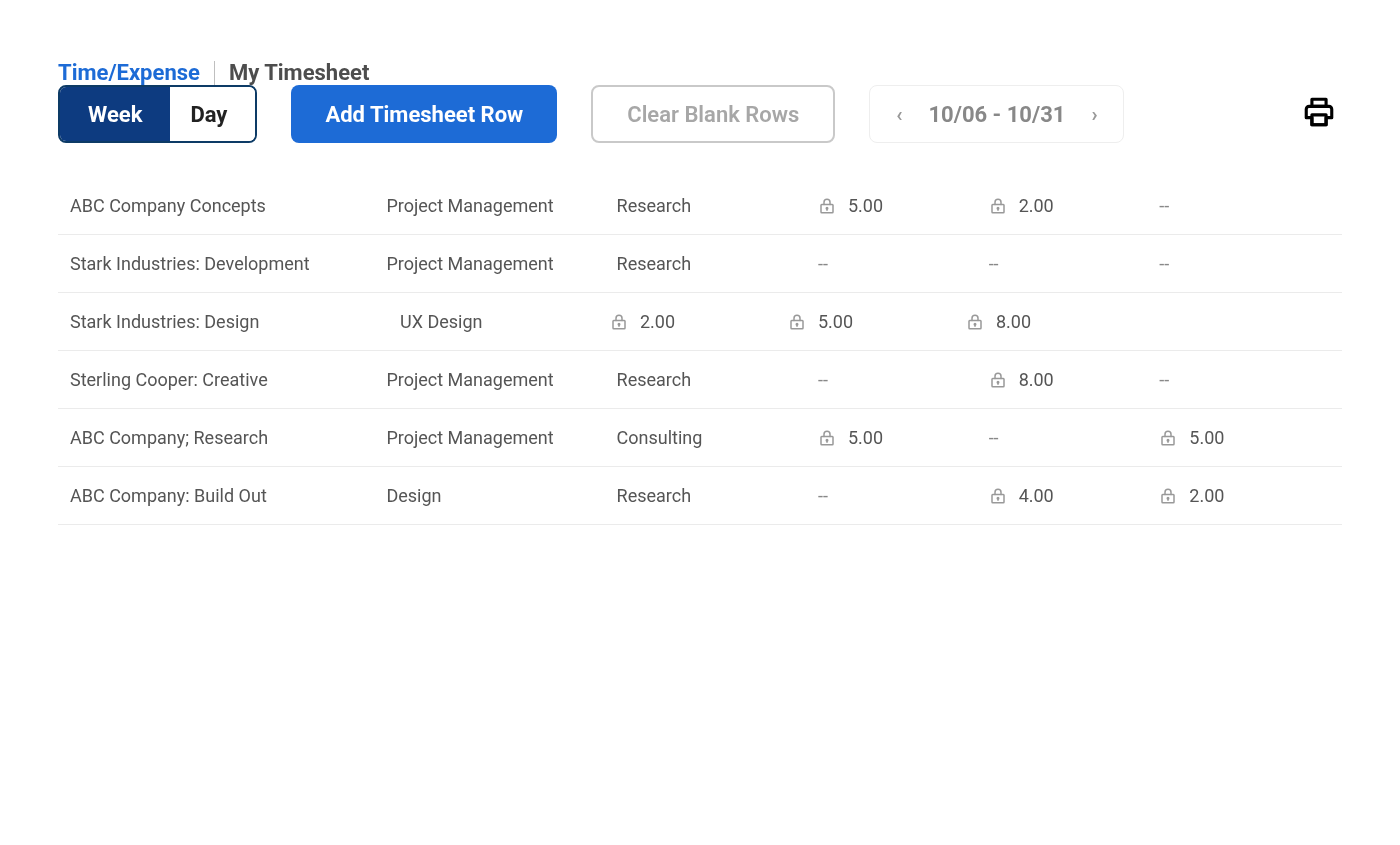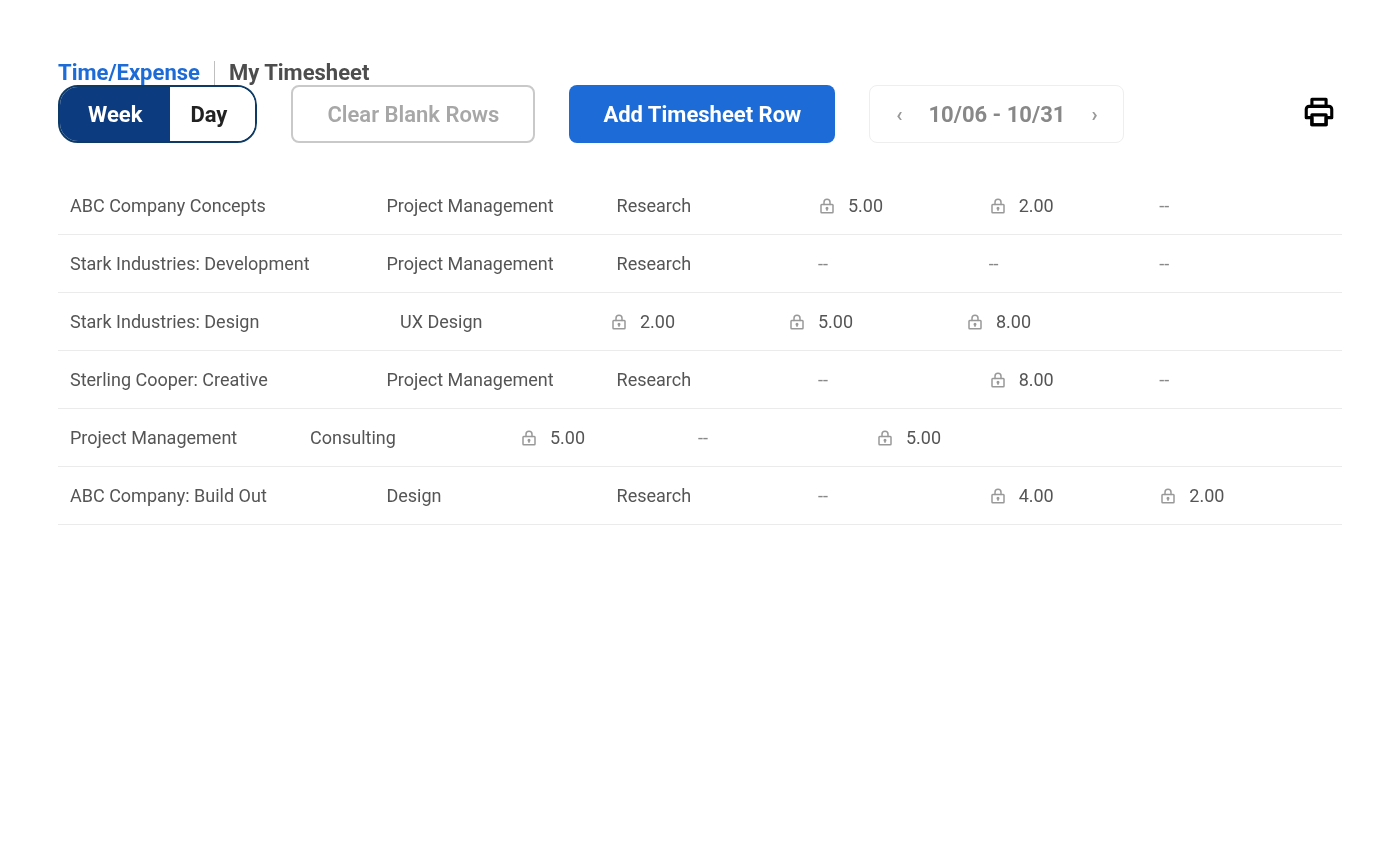--- a/index.html
+++ b/index.html
@@ -25,21 +25,21 @@
   .breadcrumb .bc-current { color: #4d4d4d; }
   .toolbar {
     display: flex;
     align-items: stretch;
     gap: 34px;
     margin-bottom: 34px;
   }
   .toggle-group {
     display: flex;
     border: 2px solid #0d3b66;
-    border-radius: 20px;
+    border-radius: 8px;
     overflow: hidden;
   }
   .toggle-btn {
     padding: 0 28px;
     height: 54px;
     display: flex;
     align-items: center;
     font-size: 22px;
     font-weight: 700;
     cursor: pointer;
@@ -123,22 +123,22 @@
   <span class="bc-link">Time/Expense</span>
   <span class="bc-sep"></span>
   <span class="bc-current">My Timesheet</span>
 </div>
 
 <div class="toolbar">
   <div class="toggle-group">
     <div class="toggle-btn active">Week</div>
     <div class="toggle-btn inactive">Day</div>
   </div>
+  <div class="btn btn-primary">Add Timesheet Row</div>
   <div class="btn btn-outline">Clear Blank Rows</div>
-  <div class="btn btn-primary">Add Timesheet Row</div>
   <div class="date-nav">
     <span class="chev">‹</span>
     <span>10/06 - 10/31</span>
     <span class="chev">›</span>
   </div>
   <div class="print-btn">
     <span>
       <svg viewBox="0 0 24 24" fill="none" stroke="currentColor" stroke-width="2.2" stroke-linecap="round" stroke-linejoin="round">
         <rect x="7" y="3" width="10" height="5"></rect>
         <path d="M5 8h14a2 2 0 0 1 2 2v6h-4v5H7v-5H3v-6a2 2 0 0 1 2-2z"></path>
@@ -247,20 +247,21 @@
               <line x1="12" y1="15" x2="12" y2="17.5"></line>
             </svg>
           </span>
           <span>8.00</span>
         </div>
         <div class="col-day cell-day">
           <span class="dash">--</span>
         </div>
       </div>
       <div class="trow">
+        <div class="col-project">ABC Company; Research</div>
         <div class="col-task">Project Management</div>
         <div class="col-labor">Consulting</div>
         <div class="col-day cell-day">
           <span class="lock-icon">
             <svg viewBox="0 0 24 24" fill="none" stroke="currentColor" stroke-width="2" stroke-linecap="round" stroke-linejoin="round">
               <rect x="4" y="10" width="16" height="11" rx="1"></rect>
               <path d="M8 10V7a4 4 0 0 1 8 0v3"></path>
               <circle cx="12" cy="15" r="1" fill="currentColor"></circle>
               <line x1="12" y1="15" x2="12" y2="17.5"></line>
             </svg>

